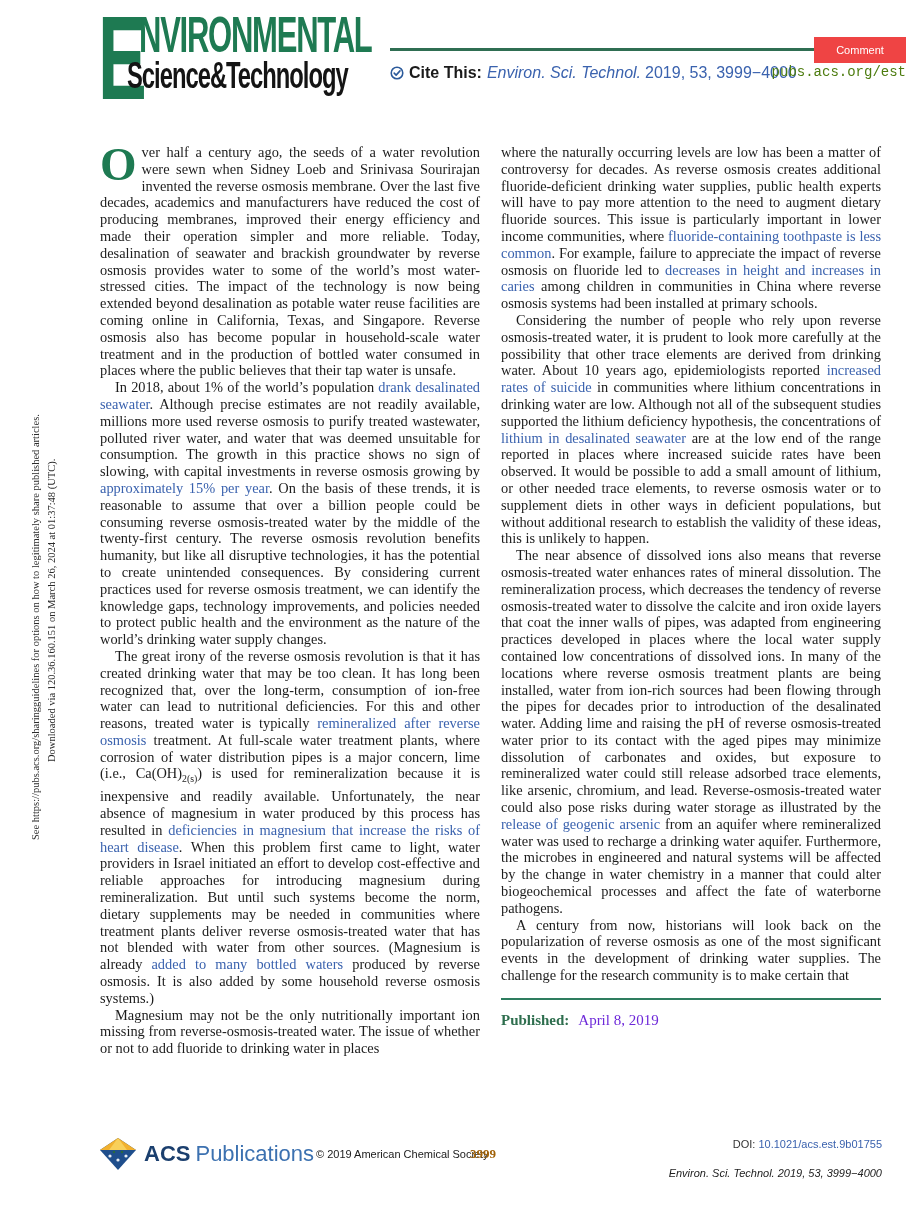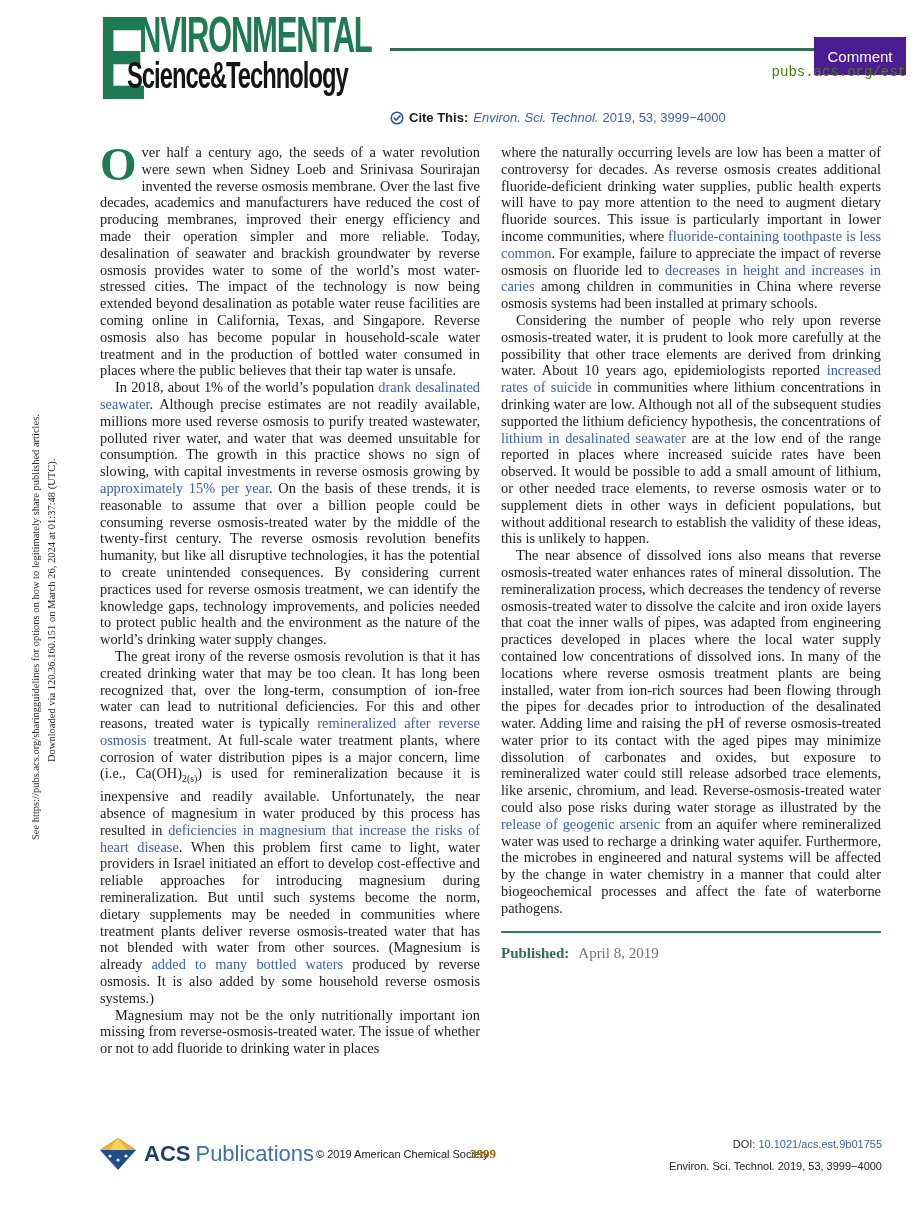--- a/index.html
+++ b/index.html
@@ -15,25 +15,25 @@
   .logo-row { display:flex; align-items:flex-start; }
   .logo-e { font-family:"Liberation Sans", sans-serif; font-weight:bold; font-size:118px; line-height:0.78;
             color:#1e7a52; transform:scaleX(0.62); transform-origin:left top; letter-spacing:-4px; }
   .logo-right { margin-left:-34px; display:flex; flex-direction:column; }
   .logo-l1 { font-family:"Liberation Sans", sans-serif; font-weight:bold; font-size:50px; color:#1e7a52;
              transform:scaleX(0.62); transform-origin:left top; letter-spacing:-2px; line-height:0.92; }
   .logo-l2 { font-family:"Liberation Sans", sans-serif; font-weight:bold; font-size:36px; color:#141414;
              transform:scaleX(0.66); transform-origin:left top; letter-spacing:-1.5px; margin-top:-3px; margin-left:-12px; }
 
   .header-rule { position:absolute; left:390px; top:48px; width:424px; height:3px; background:#2f6e52; }
-  .badge { position:absolute; left:814px; top:37px; width:92px; height:38px; background:#4c1d95;
-           color:#ffffff; font-family:"Liberation Sans", sans-serif; font-size:15px;
+  .badge { position:absolute; left:814px; top:37px; width:92px; height:26px; background:#ef4444;
+           color:#ffffff; font-family:"Liberation Sans", sans-serif; font-size:11px;
            display:flex; align-items:center; justify-content:center; }
   .cite-row { position:absolute; left:390px; top:64px; width:424px; display:flex; align-items:center;
-              font-family:"Liberation Sans", sans-serif; font-size:13px;margin-top:46px; }
+              font-family:"Liberation Sans", sans-serif; font-size:16px; }
   .cite-icon { width:14px; height:14px; margin-right:5px; flex:0 0 auto; }
   .cite-label { font-weight:bold; color:#1a1a1a; margin-right:5px; }
   .cite-journal { color:#3a62ae; font-style:italic; margin-right:4px; }
   .cite-ref { color:#3a62ae; }
   .site-link { position:absolute; left:600px; top:64px; width:306px; text-align:right;
                font-family:Liberation Mono, monospace; font-size:14px; color:#4d7c0f; }
 
   
   .content { position:absolute; left:100px; top:128px; width:782px; }
   .title { font-family:"Liberation Sans", sans-serif; font-weight:bold; font-size:25px; color:#111;
@@ -43,38 +43,38 @@
   .para { margin:0; }
   .para.indent { text-indent:15px; }
   .dropcap { float:left; font-size:47px; line-height:36px; color:#1e7a52; padding:2px 5px 0 0; font-weight:bold; }
   .link { color:#3a62ae; cursor:pointer; }
   sub { font-size:68%; }
 
   .published { margin-top:14px; }
   .pub-rule { height:2px; background:#2e7d5f; margin-bottom:12px; }
   .pub-line { font-size:15px; }
   .pub-label { font-weight:bold; color:#2e6e4e; margin-right:6px; }
-  .pub-date { color:#737373; }
+  .pub-date { color:#6d28d9; }
 
   
   .footer { position:absolute; left:100px; top:1136px; width:782px; height:44px; }
   .acs-brand { position:absolute; left:0; top:2px; display:flex; align-items:center;justify-content:center; }
   .acs-diamond { width:36px; height:32px; margin-right:8px; }
   .acs-name { font-family:"Liberation Sans", sans-serif; font-size:22px; }
   .acs-name .acs { font-weight:bold; color:#1b3f6e; }
   .acs-name .pub { color:#3c71b0; margin-left:5px; }
   .copyright { position:absolute; left:216px; top:12px; font-family:"Liberation Sans", sans-serif;
                font-size:11px; color:#1a1a1a; }
   .pagenum { position:absolute; left:370px; top:10px; font-family:Liberation Serif, serif;
              font-weight:bold; font-size:13px; color:#a16207; }
   .doi-block { position:absolute; right:0; top:2px; text-align:right; font-family:"Liberation Sans", sans-serif;
                font-size:11px; color:#333; }
   .doi-label { color:#333; }
   .doi-value { color:#3a62ae; }
-  .journal-ref { margin-top:10px; color:#222; }
+  .journal-ref { font-style:italic; margin-top:17px; color:#222; }
 </style>
 </head>
 <body>
 
 <div class="page">
 
   <div class="vtext" style="left:46px; top:762px;">Downloaded via 120.36.160.151 on March 26, 2024 at 01:37:48 (UTC).</div>
   <div class="vtext" style="left:30px; top:840px;">See https://pubs.acs.org/sharingguidelines for options on how to legitimately share published articles.</div>
 
   <div class="logo">
@@ -108,20 +108,21 @@
         <p class="para"><span class="dropcap">O</span><span><span>ver half a century ago, the seeds of a water revolution were sewn when Sidney Loeb and Srinivasa Sourirajan invented the reverse osmosis membrane. Over the last five decades, academics and manufacturers have reduced the cost of producing membranes, improved their energy efficiency and made their operation simpler and more reliable. Today, desalination of seawater and brackish groundwater by reverse osmosis provides water to some of the world’s most water-stressed cities. The impact of the technology is now being extended beyond desalination as potable water reuse facilities are coming online in California, Texas, and Singapore. Reverse osmosis also has become popular in household-scale water treatment and in the production of bottled water consumed in places where the public believes that their tap water is unsafe.</span></span></p>
         <p class="para indent"><span>In 2018, about 1% of the world’s population </span><span class="link">drank desalinated seawater</span><span>. Although precise estimates are not readily available, millions more used reverse osmosis to purify treated wastewater, polluted river water, and water that was deemed unsuitable for consumption. The growth in this practice shows no sign of slowing, with capital investments in reverse osmosis growing by </span><span class="link">approximately 15% per year</span><span>. On the basis of these trends, it is reasonable to assume that over a billion people could be consuming reverse osmosis-treated water by the middle of the twenty-first century. The reverse osmosis revolution benefits humanity, but like all disruptive technologies, it has the potential to create unintended consequences. By considering current practices used for reverse osmosis treatment, we can identify the knowledge gaps, technology improvements, and policies needed to protect public health and the environment as the nature of the world’s drinking water supply changes.</span></p>
         <p class="para indent"><span>The great irony of the reverse osmosis revolution is that it has created drinking water that may be too clean. It has long been recognized that, over the long-term, consumption of ion-free water can lead to nutritional deficiencies. For this and other reasons, treated water is typically </span><span class="link">remineralized after reverse osmosis</span><span> treatment. At full-scale water treatment plants, where corrosion of water distribution pipes is a major concern, lime (i.e., Ca(OH)</span><sub>2(s)</sub><span>) is used for remineralization because it is inexpensive and readily available. Unfortunately, the near absence of magnesium in water produced by this process has resulted in </span><span class="link">deficiencies in magnesium that increase the risks of heart disease</span><span>. When this problem first came to light, water providers in Israel initiated an effort to develop cost-effective and reliable approaches for introducing magnesium during remineralization. But until such systems become the norm, dietary supplements may be needed in communities where treatment plants deliver reverse osmosis-treated water that has not blended with water from other sources. (Magnesium is already </span><span class="link">added to many bottled waters</span><span> produced by reverse osmosis. It is also added by some household reverse osmosis systems.)</span></p>
         <p class="para indent"><span>Magnesium may not be the only nutritionally important ion missing from reverse-osmosis-treated water. The issue of whether or not to add fluoride to drinking water in places</span></p>
       </div>
 
       <div class="col">
         <p class="para"><span>where the naturally occurring levels are low has been a matter of controversy for decades. As reverse osmosis creates additional fluoride-deficient drinking water supplies, public health experts will have to pay more attention to the need to augment dietary fluoride sources. This issue is particularly important in lower income communities, where </span><span class="link">fluoride-containing toothpaste is less common</span><span>. For example, failure to appreciate the impact of reverse osmosis on fluoride led to </span><span class="link">decreases in height and increases in caries</span><span> among children in communities in China where reverse osmosis systems had been installed at primary schools.</span></p>
         <p class="para indent"><span>Considering the number of people who rely upon reverse osmosis-treated water, it is prudent to look more carefully at the possibility that other trace elements are derived from drinking water. About 10 years ago, epidemiologists reported </span><span class="link">increased rates of suicide</span><span> in communities where lithium concentrations in drinking water are low. Although not all of the subsequent studies supported the lithium deficiency hypothesis, the concentrations of </span><span class="link">lithium in desalinated seawater</span><span> are at the low end of the range reported in places where increased suicide rates have been observed. It would be possible to add a small amount of lithium, or other needed trace elements, to reverse osmosis water or to supplement diets in other ways in deficient populations, but without additional research to establish the validity of these ideas, this is unlikely to happen.</span></p>
         <p class="para indent"><span>The near absence of dissolved ions also means that reverse osmosis-treated water enhances rates of mineral dissolution. The remineralization process, which decreases the tendency of reverse osmosis-treated water to dissolve the calcite and iron oxide layers that coat the inner walls of pipes, was adapted from engineering practices developed in places where the local water supply contained low concentrations of dissolved ions. In many of the locations where reverse osmosis treatment plants are being installed, water from ion-rich sources had been flowing through the pipes for decades prior to introduction of the desalinated water. Adding lime and raising the pH of reverse osmosis-treated water prior to its contact with the aged pipes may minimize dissolution of carbonates and oxides, but exposure to remineralized water could still release adsorbed trace elements, like arsenic, chromium, and lead. Reverse-osmosis-treated water could also pose risks during water storage as illustrated by the </span><span class="link">release of geogenic arsenic</span><span> from an aquifer where remineralized water was used to recharge a drinking water aquifer. Furthermore, the microbes in engineered and natural systems will be affected by the change in water chemistry in a manner that could alter biogeochemical processes and affect the fate of waterborne pathogens.</span></p>
+        <p class="para indent"><span>A century from now, historians will look back on the popularization of reverse osmosis as one of the most significant events in the development of drinking water supplies. The challenge for the research community is to make certain that</span></p>
 
         <div class="published">
           <div class="pub-rule"></div>
           <div class="pub-line">
             <span class="pub-label">Published:</span>
             <span class="pub-date">April 8, 2019</span>
           </div>
         </div>
       </div>
     </div>

